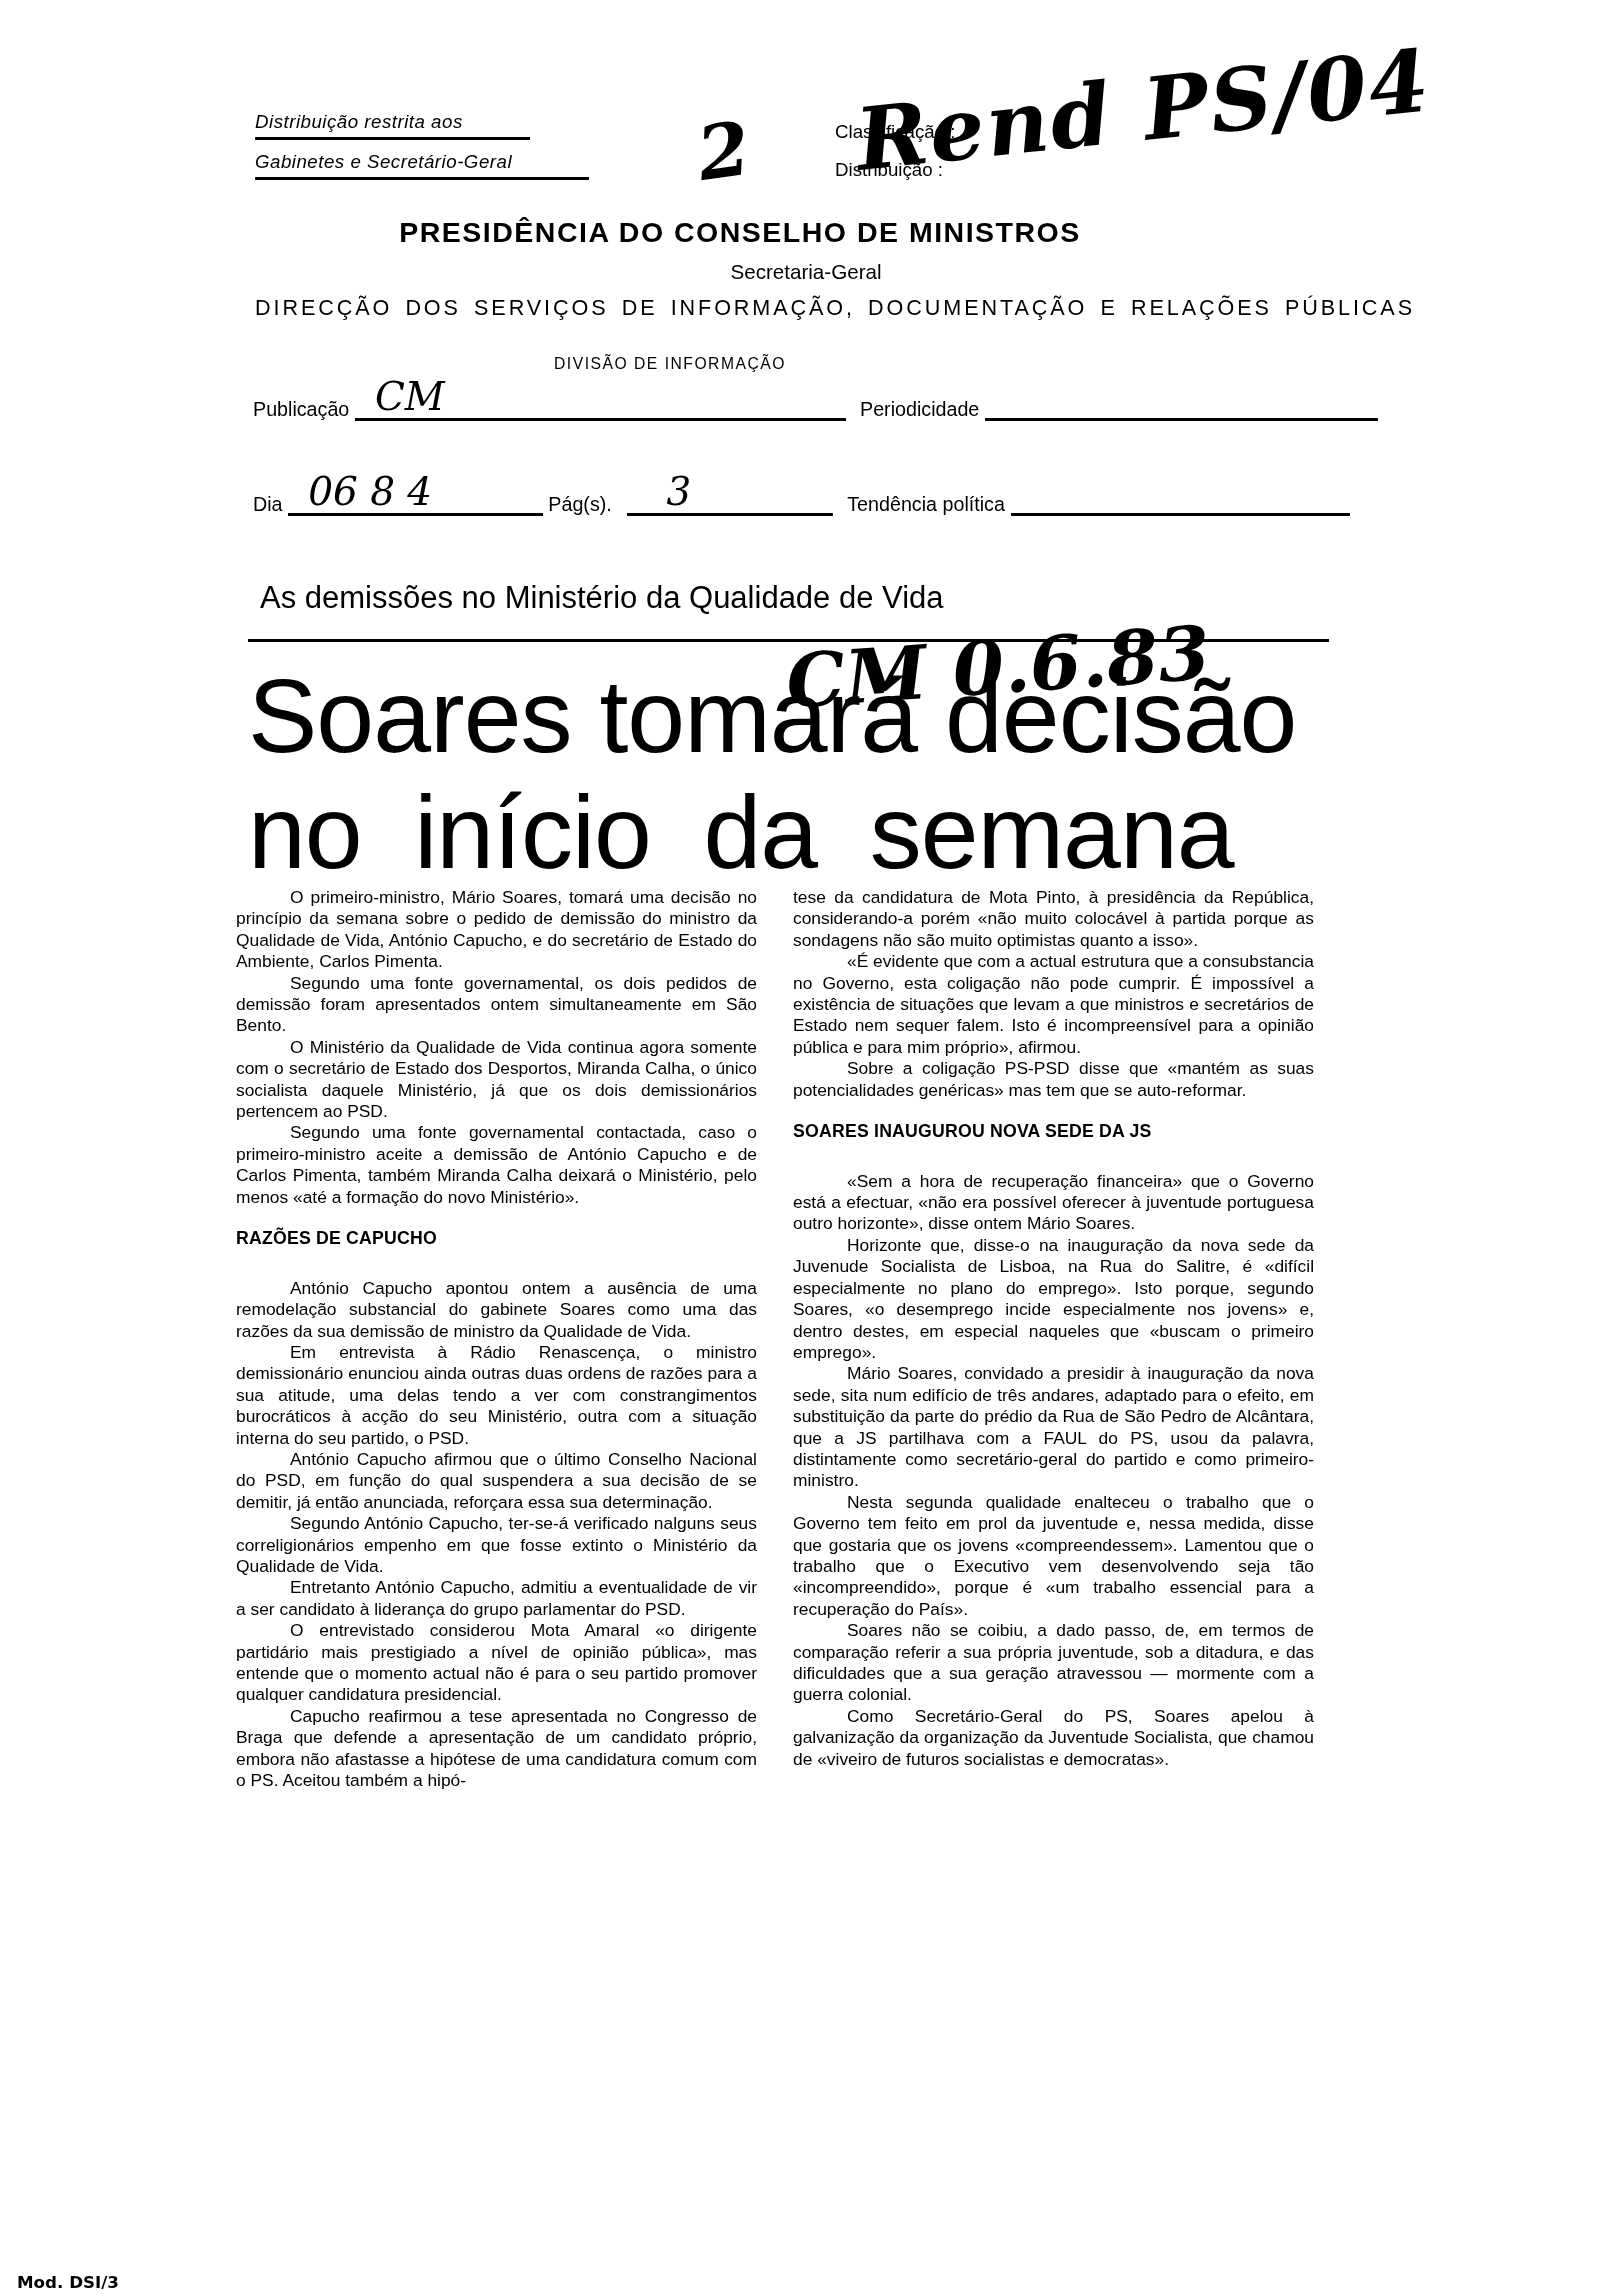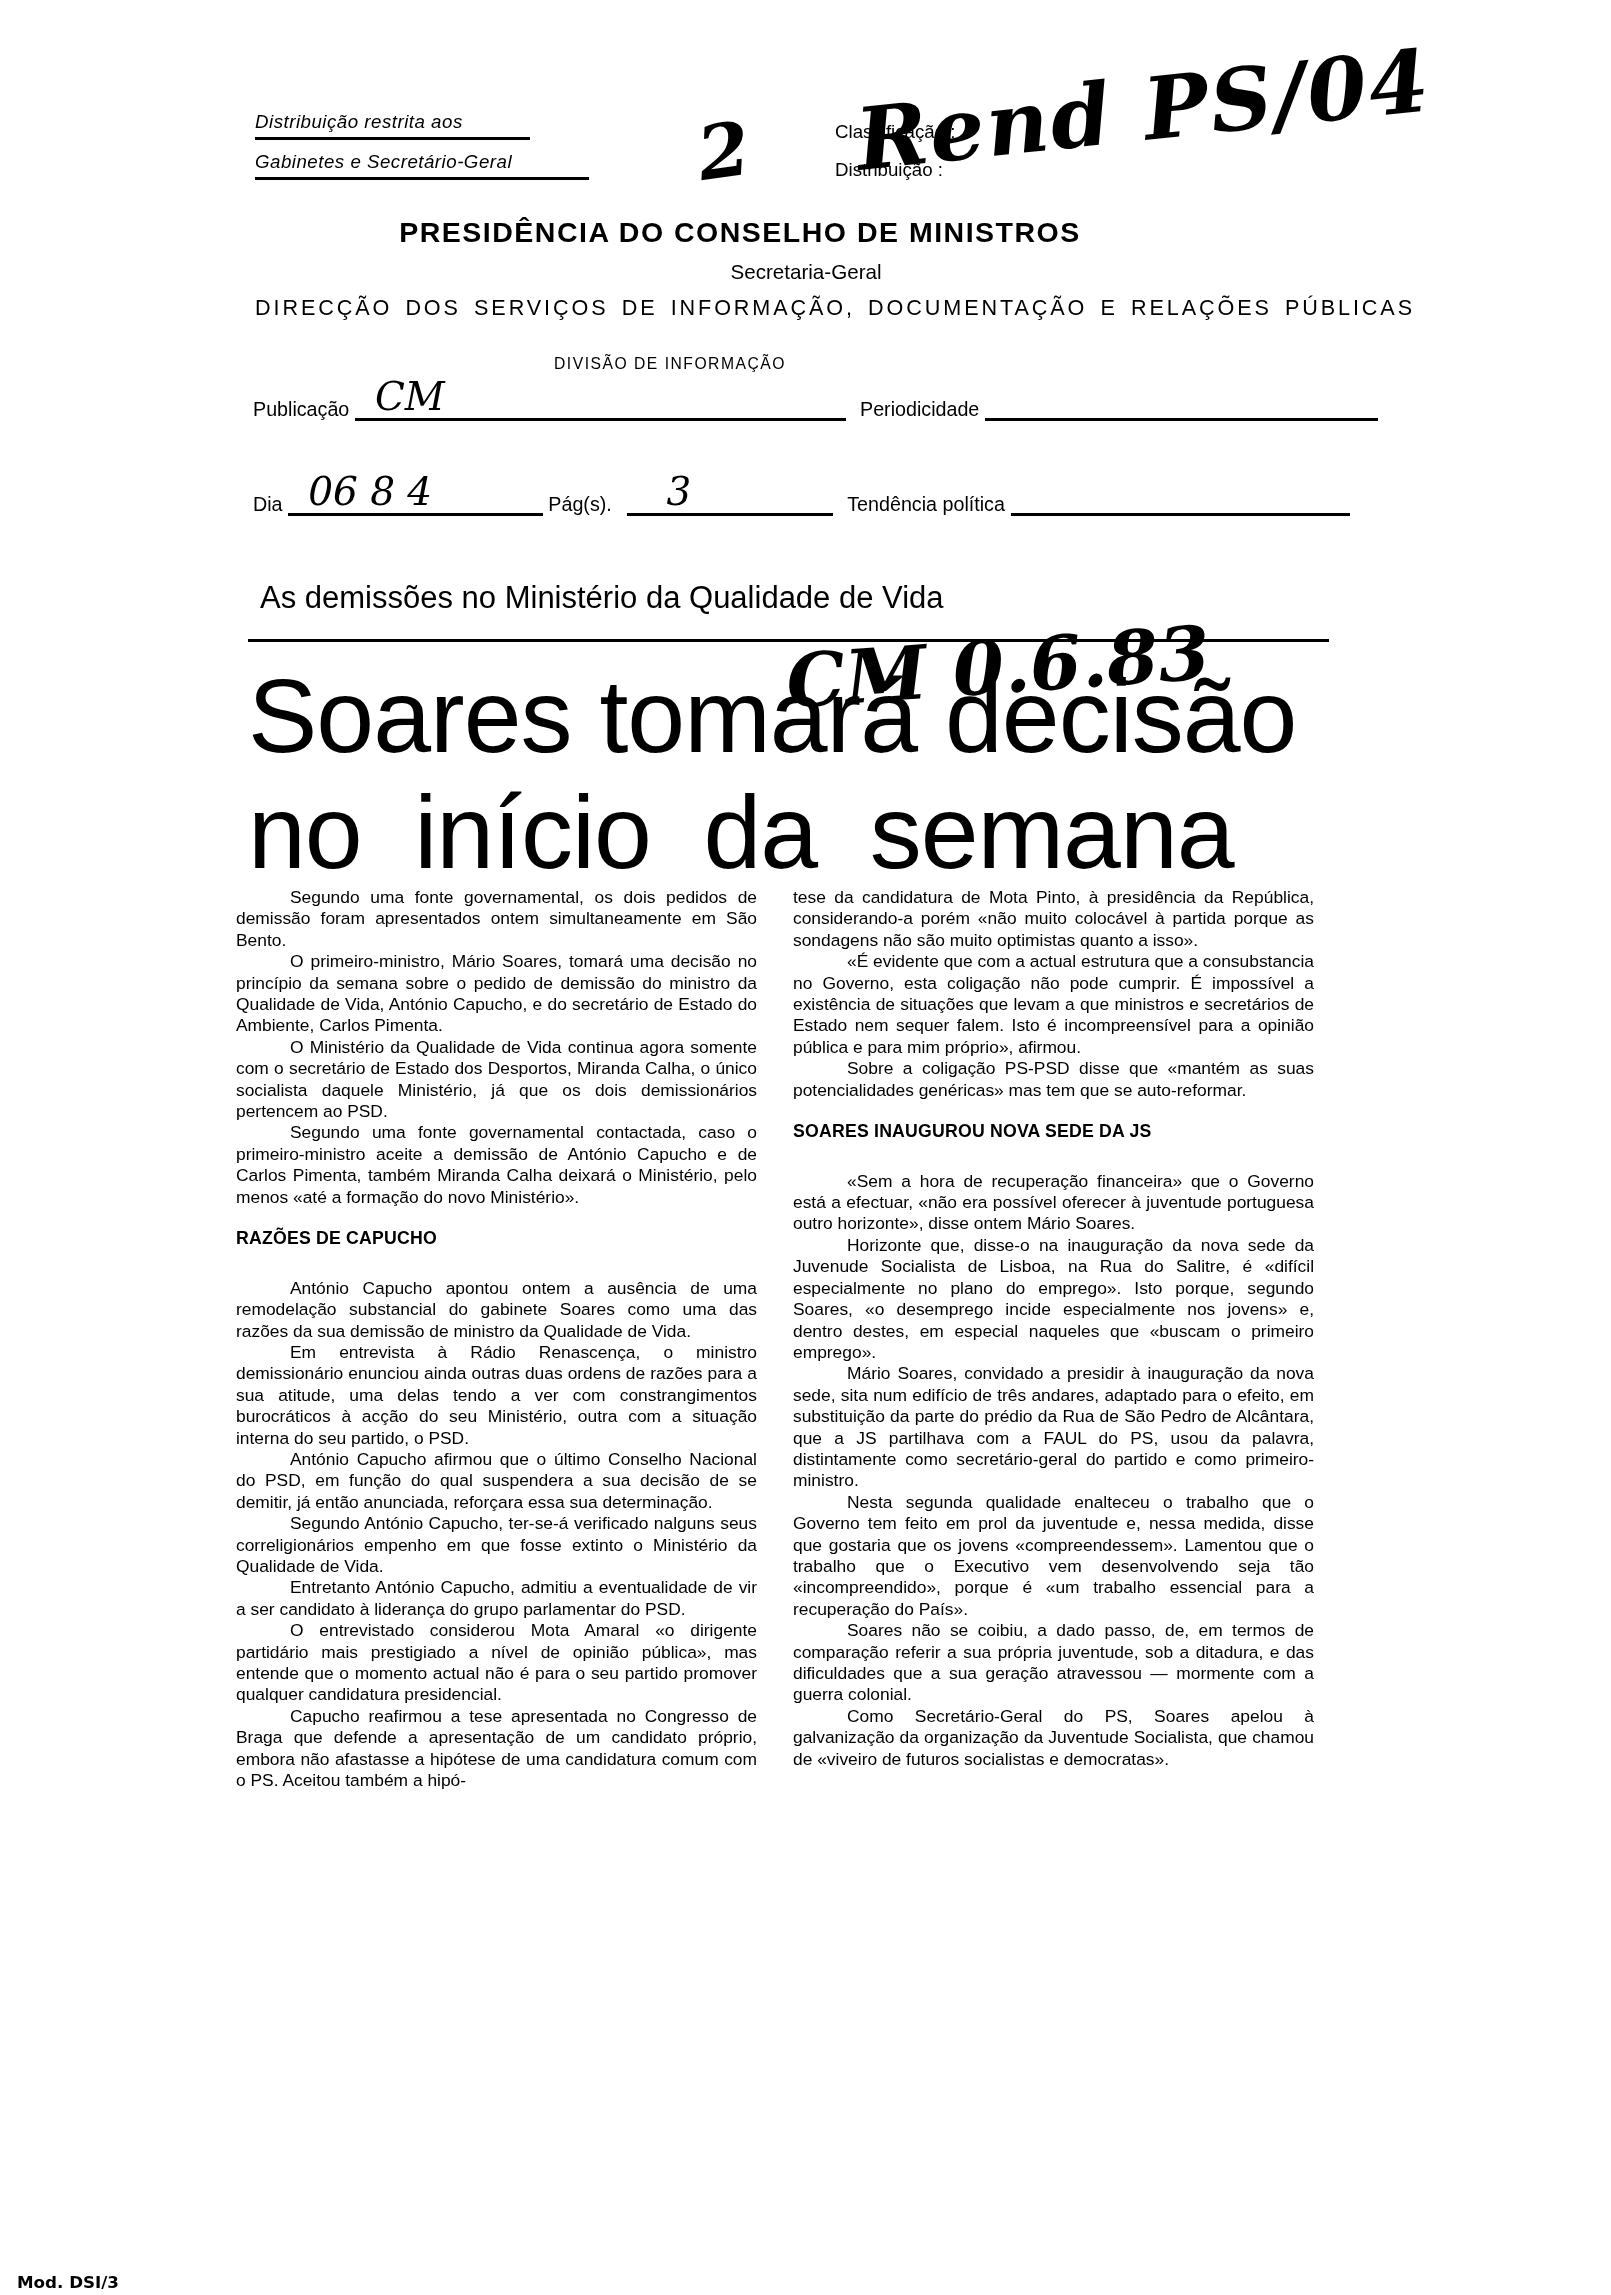--- a/index.html
+++ b/index.html
@@ -112,22 +112,22 @@
 
 <div class="abs kicker">As demissões no Ministério da Qualidade de Vida</div>
 <div class="abs kicker-rule"></div>
 <div class="abs hand hand-cod2">CM 0.6.83</div>
 <div class="abs headline">
   <div>Soares tomará decisão</div>
   <div class="h2">no início da semana</div>
 </div>
 
 <div class="abs col col-left" id="col-left">
+    <p>O primeiro-ministro, Mário Soares, tomará uma decisão no princípio da semana sobre o pedido de demissão do ministro da Qualidade de Vida, António Capucho, e do secretário de Estado do Ambiente, Carlos Pimenta.</p>
     <p>Segundo uma fonte governamental, os dois pedidos de demissão foram apresentados ontem simultaneamente em São Bento.</p>
-    <p>O primeiro-ministro, Mário Soares, tomará uma decisão no princípio da semana sobre o pedido de demissão do ministro da Qualidade de Vida, António Capucho, e do secretário de Estado do Ambiente, Carlos Pimenta.</p>
     <p>O Ministério da Qualidade de Vida continua agora somente com o secretário de Estado dos Desportos, Miranda Calha, o único socialista daquele Ministério, já que os dois demissionários pertencem ao PSD.</p>
     <p>Segundo uma fonte governamental contactada, caso o primeiro-ministro aceite a demissão de António Capucho e de Carlos Pimenta, também Miranda Calha deixará o Ministério, pelo menos «até a formação do novo Ministério».</p>
     <h3>RAZÕES DE CAPUCHO</h3>
     <p>António Capucho apontou ontem a ausência de uma remodelação substancial do gabinete Soares como uma das razões da sua demissão de ministro da Qualidade de Vida.</p>
     <p>Em entrevista à Rádio Renascença, o ministro demissionário enunciou ainda outras duas ordens de razões para a sua atitude, uma delas tendo a ver com constrangimentos burocráticos à acção do seu Ministério, outra com a situação interna do seu partido, o PSD.</p>
     <p>António Capucho afirmou que o último Conselho Nacional do PSD, em função do qual suspendera a sua decisão de se demitir, já então anunciada, reforçara essa sua determinação.</p>
     <p>Segundo António Capucho, ter-se-á verificado nalguns seus correligionários empenho em que fosse extinto o Ministério da Qualidade de Vida.</p>
     <p>Entretanto António Capucho, admitiu a eventualidade de vir a ser candidato à liderança do grupo parlamentar do PSD.</p>
     <p>O entrevistado considerou Mota Amaral «o dirigente partidário mais prestigiado a nível de opinião pública», mas entende que o momento actual não é para o seu partido promover qualquer candidatura presidencial.</p>
     <p>Capucho reafirmou a tese apresentada no Congresso de Braga que defende a apresentação de um candidato próprio, embora não afastasse a hipótese de uma candidatura comum com o PS. Aceitou também a hipó-</p>

